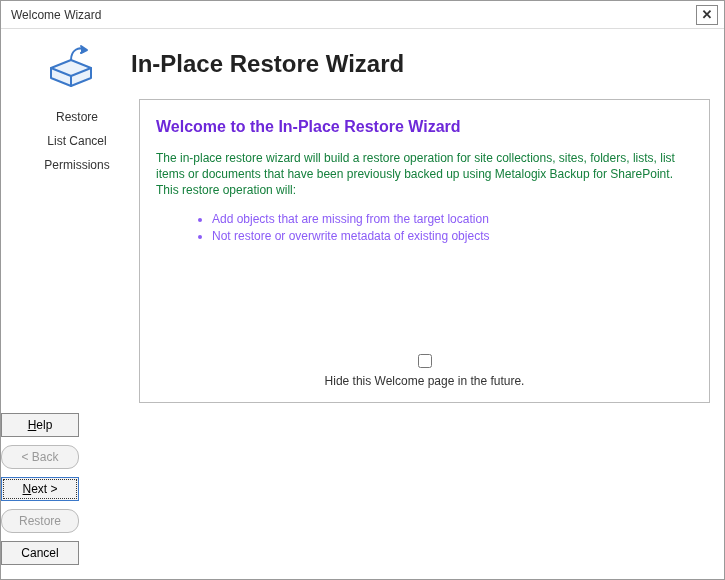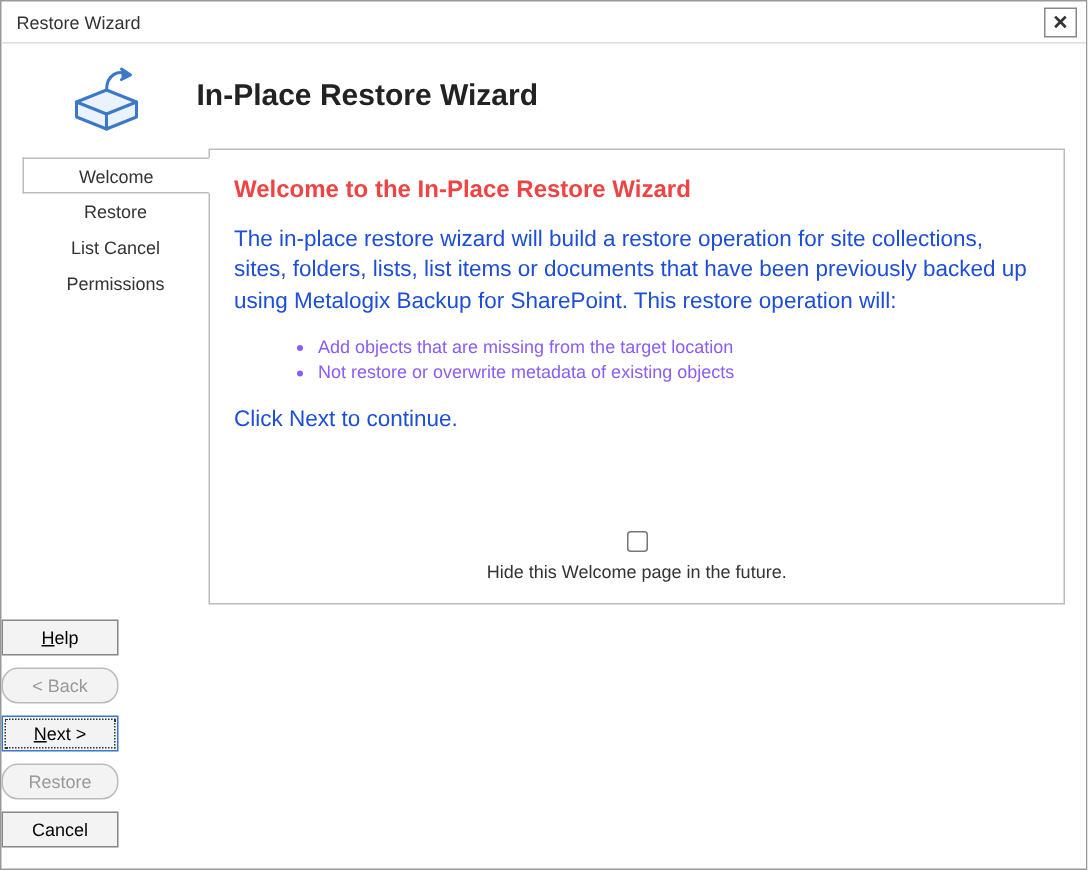--- a/index.html
+++ b/index.html
@@ -3,46 +3,46 @@
 <meta charset="utf-8">
 <style>
 * { box-sizing: border-box; margin: 0; padding: 0; }
 body { font-family: "Segoe UI", Tahoma, sans-serif; font-size: 12px; color: #333; background: #fff; }
 .window { width: 725px; height: 580px; border: 1px solid #999; display: flex; flex-direction: column; position: relative; }
 .titlebar { height: 28px; display: flex; align-items: center; padding: 0 6px 0 10px; border-bottom: 1px solid #ddd; }
 .titlebar-text { flex: 1; font-size: 12px; color: #333; }
 .close-btn { width: 22px; height: 20px; border: 1px solid #888; background: #fff; display: flex; align-items: center; justify-content: center; cursor: pointer; font-weight: bold; font-size: 13px; }
 .header { height: 70px; display: flex; align-items: center; padding-left: 40px; }
 .header-icon { width: 60px; height: 50px; display: flex; align-items: center; justify-content: center; }
-.header-title { font-size: 20px; font-weight: bold; color: #222; margin-left: 30px; }
+.header-title { font-size: 24px; font-weight: bold; color: #222; margin-left: 30px; }
 .body { flex: 1; display: flex; padding: 0 14px 0 14px; }
 .sidebar { width: 124px; display: flex; flex-direction: column; padding-top: 6px; }
 .sidebar-item { height: 24px; line-height: 24px; text-align: center; font-size: 12px; color: #333; border-left: 1px solid transparent; border-right: 1px solid transparent; cursor: pointer; }
 .sidebar-item.active { border-top: 1px solid #bbb; border-left: 1px solid #bbb; border-bottom: 1px solid #bbb; background: #fff; position: relative; z-index: 2; margin-right: -1px; }
 .main-panel { flex: 1; border: 1px solid #bbb; padding: 18px 16px 14px 16px; display: flex; flex-direction: column; background: #fff; }
-.main-heading { color: #ef4444; font-size: 16px; font-weight: bold; margin-bottom: 14px; }
-.main-text { font-size: 15px; color: #1d4ed8; line-height: 1.35; margin-bottom: 8px; }
+.main-heading { color: #6d28d9; font-size: 16px; font-weight: bold; margin-bottom: 14px; }
+.main-text { font-size: 12px; color: #15803d; line-height: 1.35; margin-bottom: 8px; }
 .main-list { margin: 4px 0 12px 56px; }
 .main-list li { font-size: 12px; color: #8b5cf6; line-height: 1.45; list-style: disc; }
 .spacer { flex: 1; }
 .checkbox-row { display: flex; align-items: center; gap: 6px; font-size: 12px; flex-direction: column; }
 .checkbox-row input { width: 14px; height: 14px; }
 .footer { display: flex; justify-content: flex-end; gap: 8px; padding: 10px 14px 14px 0; flex-direction: column; }
 .btn { width: 78px; height: 24px; border: 1px solid #888; background: #f3f3f3; font-size: 12px; cursor: pointer; font-family: inherit; }
 .btn:disabled { color: #999; border-color: #bbb; cursor: default; border-radius: 11px; }
 .btn u { text-decoration: underline; }
 .btn.focus { outline: 1px dotted #333; outline-offset: -3px; border-color: #3b78c9; }
 </style>
 </head>
 <body>
 
 <div class="window">
 
   <div class="titlebar">
-    <span class="titlebar-text">Restore Wizard</span>
+    <span class="titlebar-text">Welcome Wizard</span>
     <div class="close-btn">
       <span>✕</span>
     </div>
   </div>
 
   <div class="header">
     <div class="header-icon">
       <svg width="56" height="48" viewBox="0 0 56 48">
         <g fill="none" stroke="#3b78c9" stroke-width="2" stroke-linejoin="round" stroke-linecap="round">
           <path d="M8 28 L28 20 L48 28 L48 38 L28 46 L8 38 Z" fill="#eaf2fb"></path>
@@ -51,34 +51,32 @@
           <path d="M28 20 C 28 10, 36 6, 42 10"></path>
           <path d="M38 6 L44 10 L38 13" fill="#3b78c9"></path>
         </g>
       </svg>
     </div>
     <div class="header-title">In-Place Restore Wizard</div>
   </div>
 
   <div class="body">
     <div class="sidebar">
-      <div class="sidebar-item active"><span>Welcome</span></div>
       <div class="sidebar-item"><span>Restore</span></div>
       <div class="sidebar-item"><span>List Cancel</span></div>
       <div class="sidebar-item"><span>Permissions</span></div>
     </div>
 
     <div class="main-panel">
       <div class="main-heading">Welcome to the In-Place Restore Wizard</div>
       <div class="main-text">The in-place restore wizard will build a restore operation for site collections, sites, folders, lists, list items or documents that have been previously backed up using Metalogix Backup for SharePoint. This restore operation will:</div>
       <ul class="main-list">
         <li>Add objects that are missing from the target location</li>
         <li>Not restore or overwrite metadata of existing objects</li>
       </ul>
-      <div class="main-text">Click Next to continue.</div>
       <div class="spacer"></div>
       <label class="checkbox-row">
         <input type="checkbox" style="">
         <span>Hide this Welcome page in the future.</span>
       </label>
     </div>
   </div>
 
   <div class="footer">
     <button class="btn"><u>H</u><span>elp</span></button>

